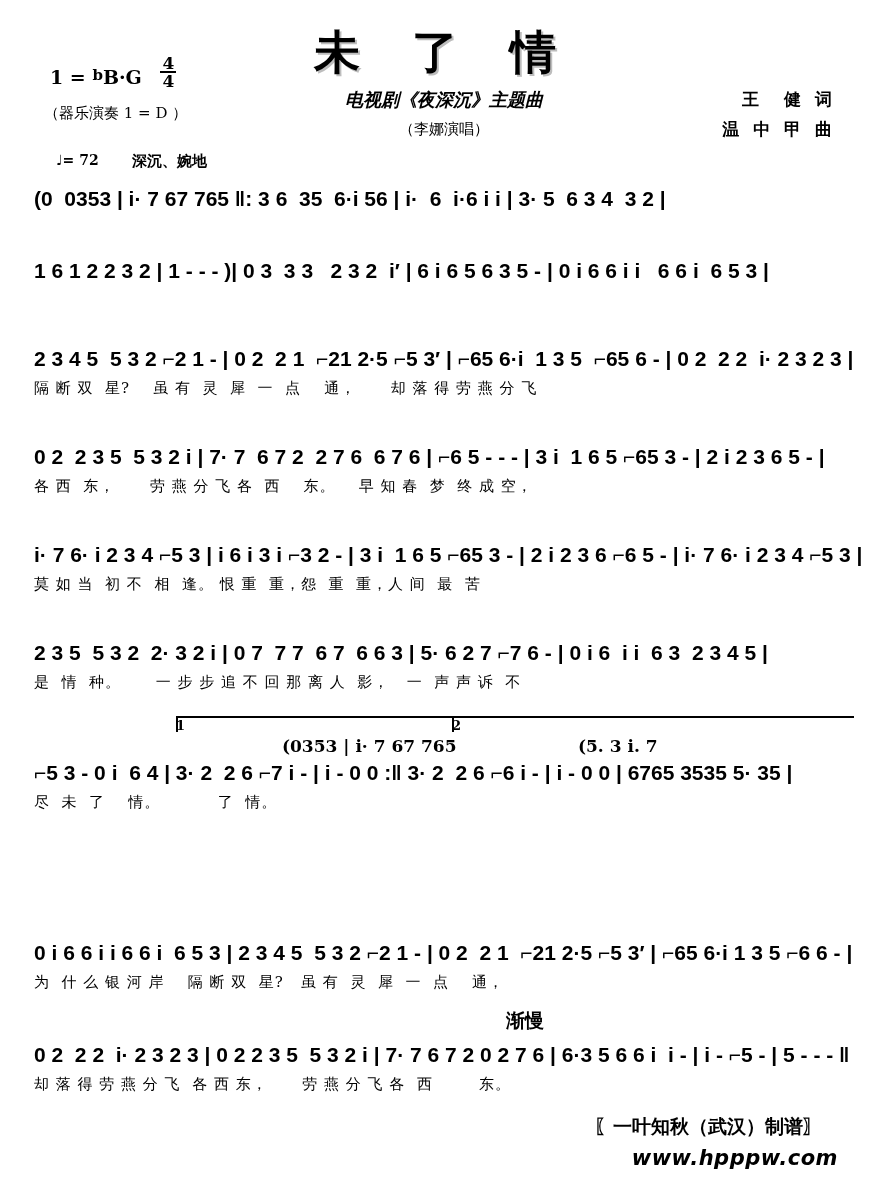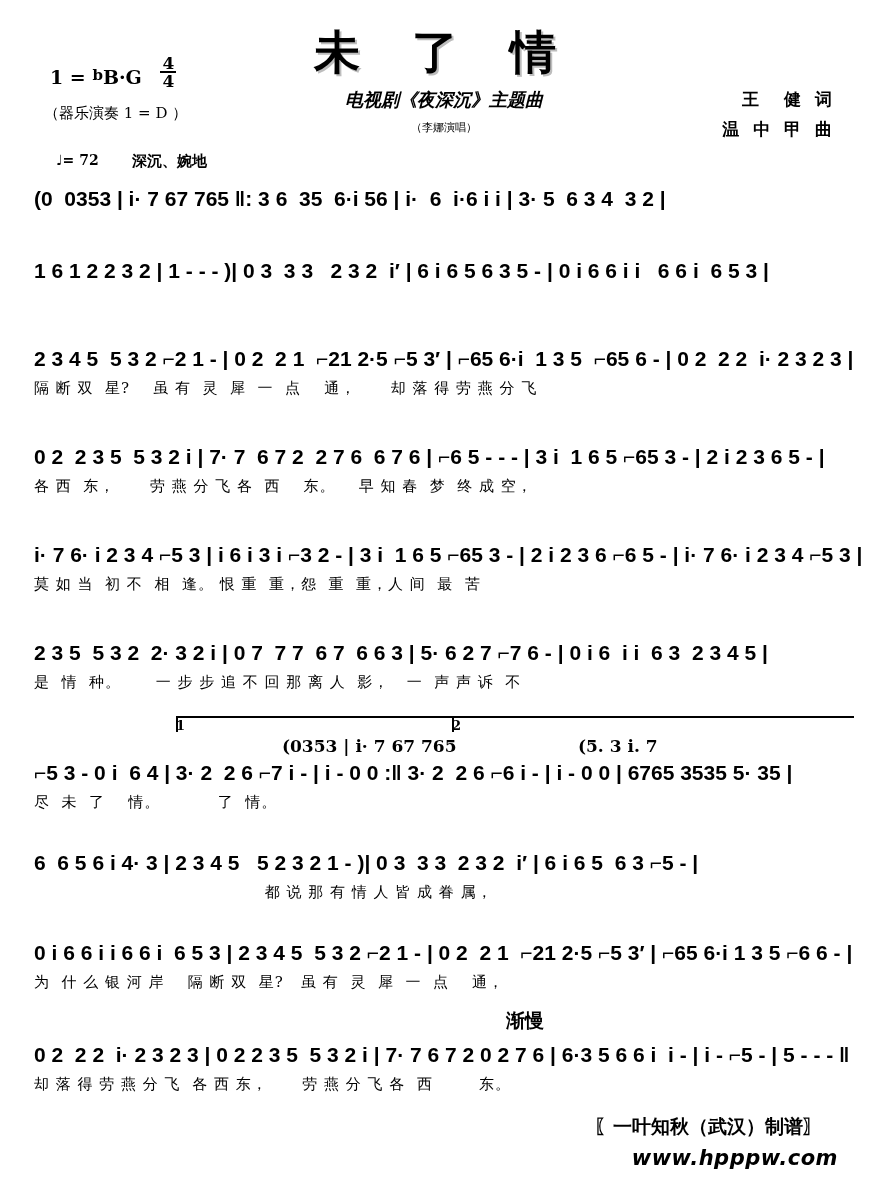--- a/index.html
+++ b/index.html
@@ -20,21 +20,21 @@
     font-family:"DejaVu Serif", serif;
     font-size:46px;font-weight:bold;letter-spacing:18px;
     text-shadow:2px 2px 0 #bdbdbd;
   }
   .subtitle{
     position:absolute;left:0;right:0;top:88px;
     text-align:center;font-size:18px;font-weight:bold;font-style:italic;
   }
   .singer{
     position:absolute;left:0;right:0;top:120px;
-    text-align:center;font-size:11px;
+    text-align:center;font-size:15px;
   }
   .key-sig{
     position:absolute;left:50px;top:55px;
     font-size:19px;font-weight:bold;
     font-family:"DejaVu Serif", serif;
   }
   .key-sig .flat{font-size:15px;vertical-align:4px;}
   .meter{
     display:inline-block;
     text-align:center;
@@ -159,24 +159,20 @@
   <div class="mark" style="left:452px;top:718px;">2</div>
   <div class="mark" style="left:452px;top:716px;width:400px;border-top:2px solid #000;border-left:2px solid #000;height:14px;"></div>
   <div class="mark" style="left:282px;top:736px;font-size:17px;font-weight:bold;">(0353 | i· 7 67 765</div>
   <div class="mark" style="left:578px;top:736px;font-size:17px;font-weight:bold;">(5. 3 i. 7</div>
 
   <div class="system" style="top:756px;">
     <div class="notes">⌐5 3 - 0 i  6 4 | 3· 2  2 6 ⌐7 i - | i - 0 0 :‖ 3· 2  2 6 ⌐6 i - | i - 0 0 | 6765 3535 5· 35 |</div>
     <div class="lyric">尽  未  了    情。          了  情。</div>
   </div>
 
-  <div class="system" style="top:846px;">
-    <div class="notes">6  6 5 6 i 4· 3 | 2 3 4 5   5 2 3 2 1 - )| 0 3  3 3  2 3 2  i′ | 6 i 6 5  6 3 ⌐5 - |</div>
-    <div class="lyric">                                        都 说 那 有 情 人 皆 成 眷 属，</div>
-  </div>
 
   <div class="system" style="top:936px;">
     <div class="notes">0 i 6 6 i i 6 6 i  6 5 3 | 2 3 4 5  5 3 2 ⌐2 1 - | 0 2  2 1  ⌐21 2·5 ⌐5 3′ | ⌐65 6·i 1 3 5 ⌐6 6 - |</div>
     <div class="lyric">为  什 么 银 河 岸    隔 断 双  星?   虽 有  灵  犀  一  点    通，</div>
   </div>
 
   <div class="mark" style="left:506px;top:1008px;font-size:19px;font-family:Liberation Serif, serif;">渐慢</div>
 
   <div class="system" style="top:1038px;">
     <div class="notes">0 2  2 2  i· 2 3 2 3 | 0 2 2 3 5  5 3 2 i | 7· 7 6 7 2 0 2 7 6 | 6·3 5 6 6 i  i - | i - ⌐5 - | 5 - - - ‖</div>

